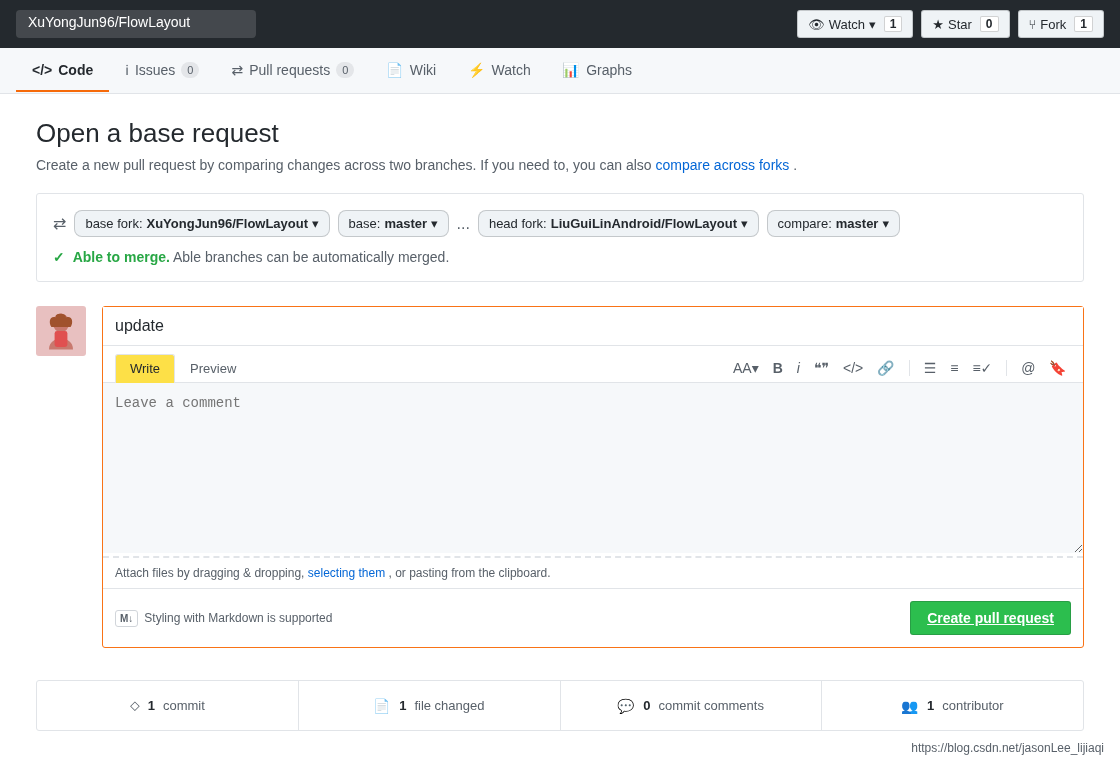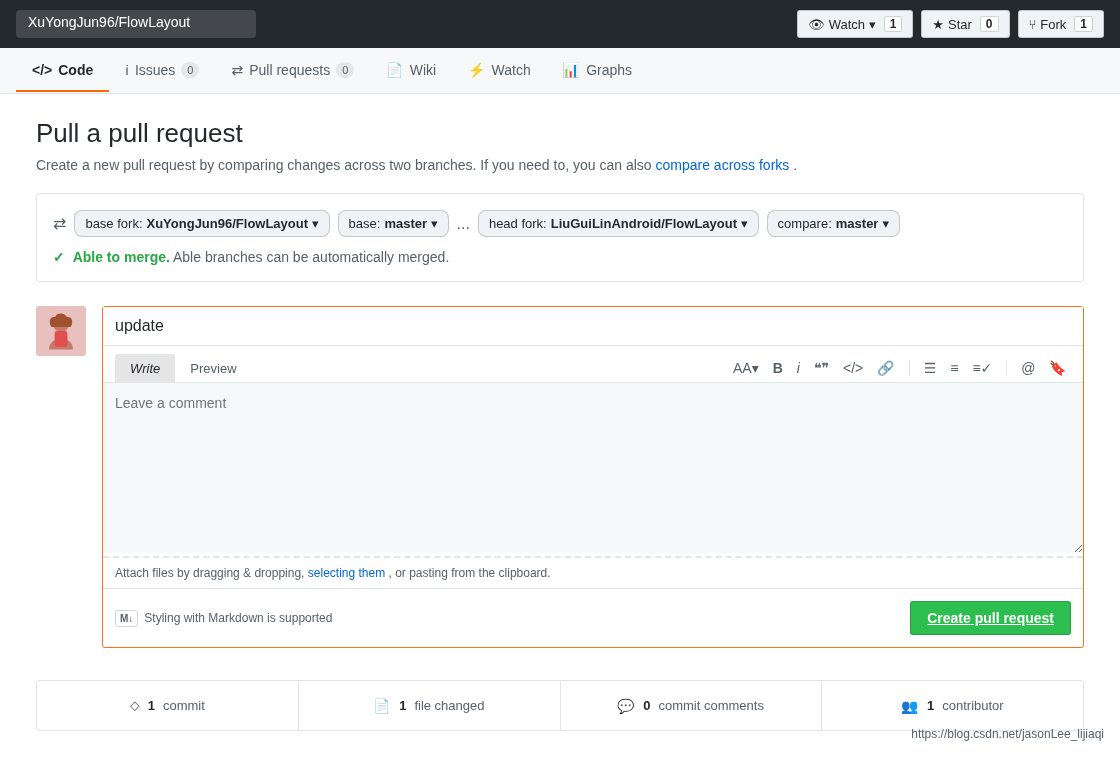--- a/index.html
+++ b/index.html
@@ -193,25 +193,24 @@
       padding: 6px 14px;
       font-size: 13px;
       cursor: pointer;
       border: 1px solid transparent;
       border-bottom: none;
       border-radius: 3px 3px 0 0;
       color: #586069;
       background: transparent;
     }
     .editor-tab.active {
-      background: #e5e5e5;
+      background: #fde047;
       border-color: #e1e4e8;
       color: #24292e;
       margin-bottom: -1px;
-      font-style: italic;
     }
     .toolbar-icons {
       display: flex;
       gap: 6px;
       align-items: center;
       color: #586069;
       font-size: 14px;
     }
     .toolbar-icons span {
       cursor: pointer;
@@ -228,21 +227,21 @@
     .comment-textarea {
       width: 100%;
       min-height: 170px;
       padding: 12px;
       border: none;
       resize: vertical;
       font-size: 14px;
       color: #24292e;
       background: #f6f8fa;
       outline: none;
-      font-family: Liberation Sans, sans-serif;
+      font-family: Liberation Mono, monospace;
     }
     .attach-area {
       padding: 8px 12px;
       border-top: 2px dashed #e1e4e8;
       font-size: 12px;
       color: #586069;
     }
     .attach-area a { color: #0366d6; text-decoration: none; }
 
     .form-footer {
@@ -298,21 +297,21 @@
       gap: 8px;
       border-right: 1px solid #e1e4e8;
     }
     .stat-item:last-child { border-right: none; }
     .stat-item strong { color: #24292e; }
     .stat-icon { color: #586069; font-size: 14px; }
 
     
     .watermark {
       position: fixed;
-      bottom: 24px;
+      bottom: 10px;
       right: 16px;
       font-size: 12px;
       color: #586069;
     }
   </style>
 </head>
 <body>
 
 <div class="top-bar">
   <div class="repo-title">XuYongJun96/FlowLayout</div>
@@ -360,21 +359,21 @@
     <span>Watch</span>
   </div>
   <div class="nav-tab">
     <span>📊</span>
     <span>Graphs</span>
   </div>
 </div>
 
 <div class="main-content">
 
-  <h1 class="page-title">Pull a pull request</h1>
+  <h1 class="page-title">Open a base request</h1>
   <p class="page-subtitle">
     <span>Create a new pull request by comparing changes across two branches.</span>
     <span>If you need to, you can also</span>
     <a href="#">compare across forks</a>
     <span>.</span>
   </p>
 
   <div class="compare-box">
     <div class="compare-row">
       <span class="compare-icon">⇄</span>

